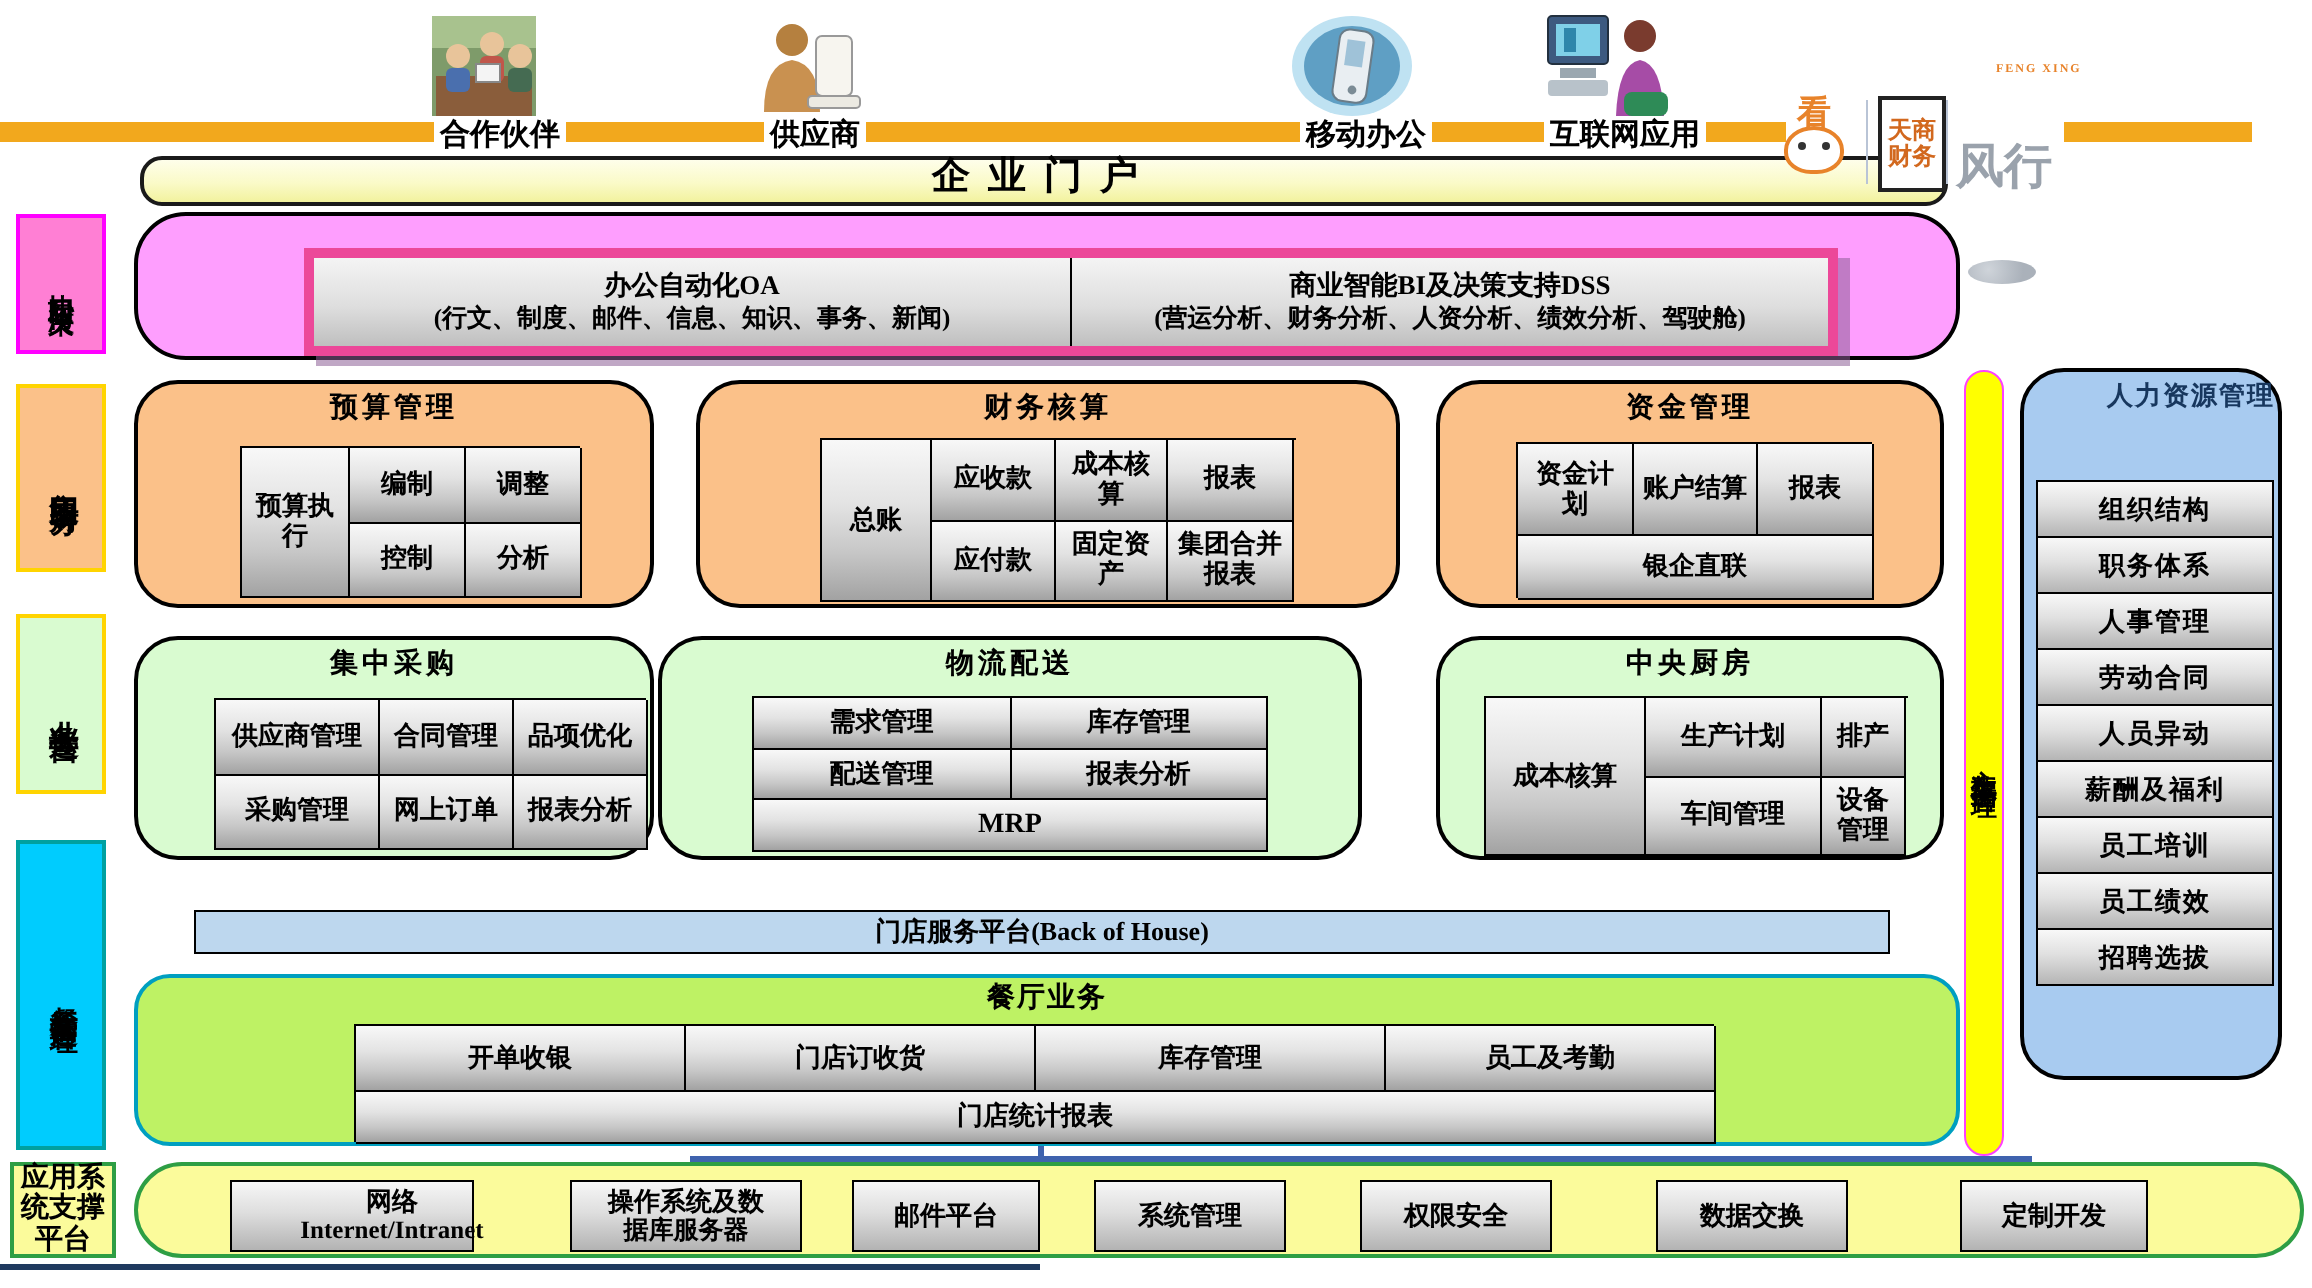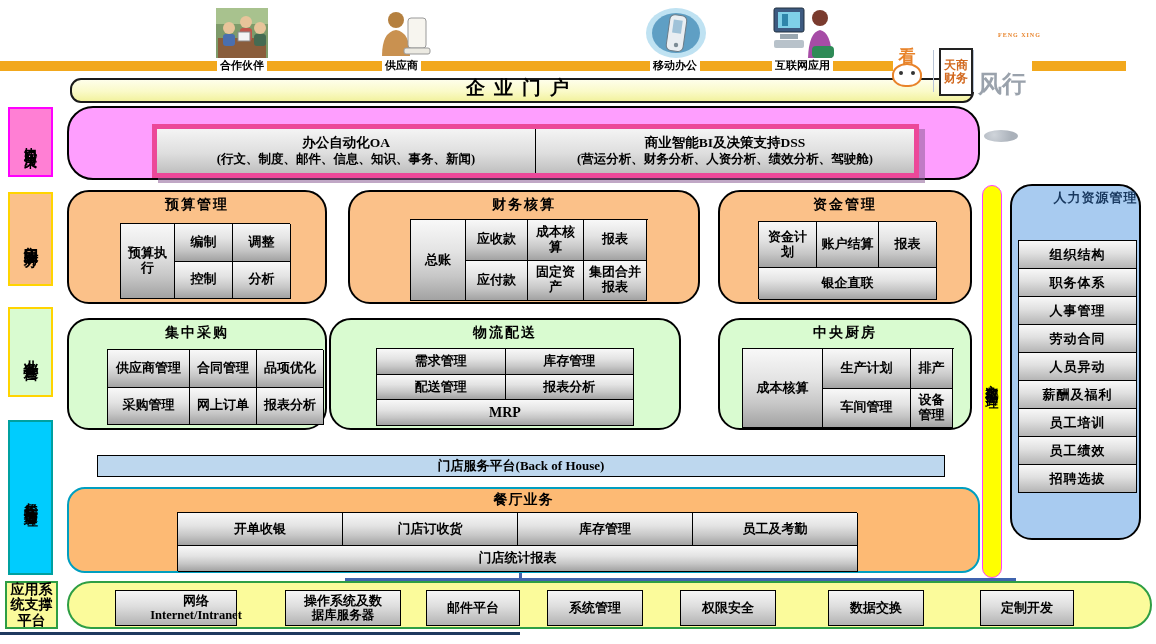--- a/index.html
+++ b/index.html
@@ -1,21 +1,21 @@
 <!DOCTYPE html>
 <html><head>
 <meta charset="utf-8">
 <style>
   html,body{margin:0;padding:0;background:#fff;}
   body{font-family:"Liberation Serif","DejaVu Serif",serif;color:#000;}
   #stage{position:relative;width:1156px;height:644px;background:#fff;overflow:hidden;}
   .abs{position:absolute;}
   
   .orangebar{background:#F2A81D;height:10px;}
-  .chan-label{font-size:11px;font-weight:bold;background:#fff;padding:0 3px;z-index:3;white-space:nowrap;}
+  .chan-label{font-size:15px;font-weight:bold;background:#fff;padding:0 3px;z-index:3;white-space:nowrap;}
   .logo-sep{width:1px;height:42px;background:#b9c4d6;z-index:4;}
   
   .portal{background:linear-gradient(180deg,#FEFEEA 0%,#FAFAC8 55%,#F2F29E 100%);
     border:2px solid #1a1a1a;border-radius:11px;display:flex;align-items:flex-end;justify-content:center;
     font-size:19px;font-weight:bold;letter-spacing:9px;z-index:2;}
   
   .section{border:2px solid #000;border-radius:26px;box-sizing:border-box;}
   .sec-title{text-align:center;font-weight:bold;font-size:14px;line-height:1.1;padding-top:5px;letter-spacing:2px;}
   
   .vlabel{display:flex;align-items:center;justify-content:center;box-sizing:border-box;
@@ -232,21 +232,21 @@
       <div class="cell" style="grid-row:1 / span 2;">成本核算</div>
       <div class="cell">车间管理</div>
       <div class="cell">设备管理</div>
     </div>
   </div>
 
   <div class="abs" style="left:97px;top:455px;width:848px;height:22px;background:#BDD7EE;border:1.5px solid #000;box-sizing:border-box;display:flex;align-items:center;justify-content:center;font-weight:bold;font-size:13px;">
     <span>门店服务平台(Back of House)</span>
   </div>
 
-  <div class="abs section" style="left:67px;top:487px;width:913px;height:86px;background:#fdba74;border:2px solid #009FC0;border-radius:18px;">
+  <div class="abs section" style="left:67px;top:487px;width:913px;height:86px;background:#bef264;border:2px solid #009FC0;border-radius:18px;">
     <div class="sec-title" style="padding-top:3px;letter-spacing:1px;">餐厅业务</div>
     <div class="cellgrid abs" style="left:108px;top:23px;width:680px;height:59px;grid-template-columns:165px 175px 175px 165px;grid-template-rows:33px 26px;">
       <div class="cell">开单收银</div>
       <div class="cell">门店订收货</div>
       <div class="cell">库存管理</div>
       <div class="cell">员工及考勤</div>
       <div class="cell" style="grid-column:1 / span 4;">门店统计报表</div>
     </div>
   </div>
 

